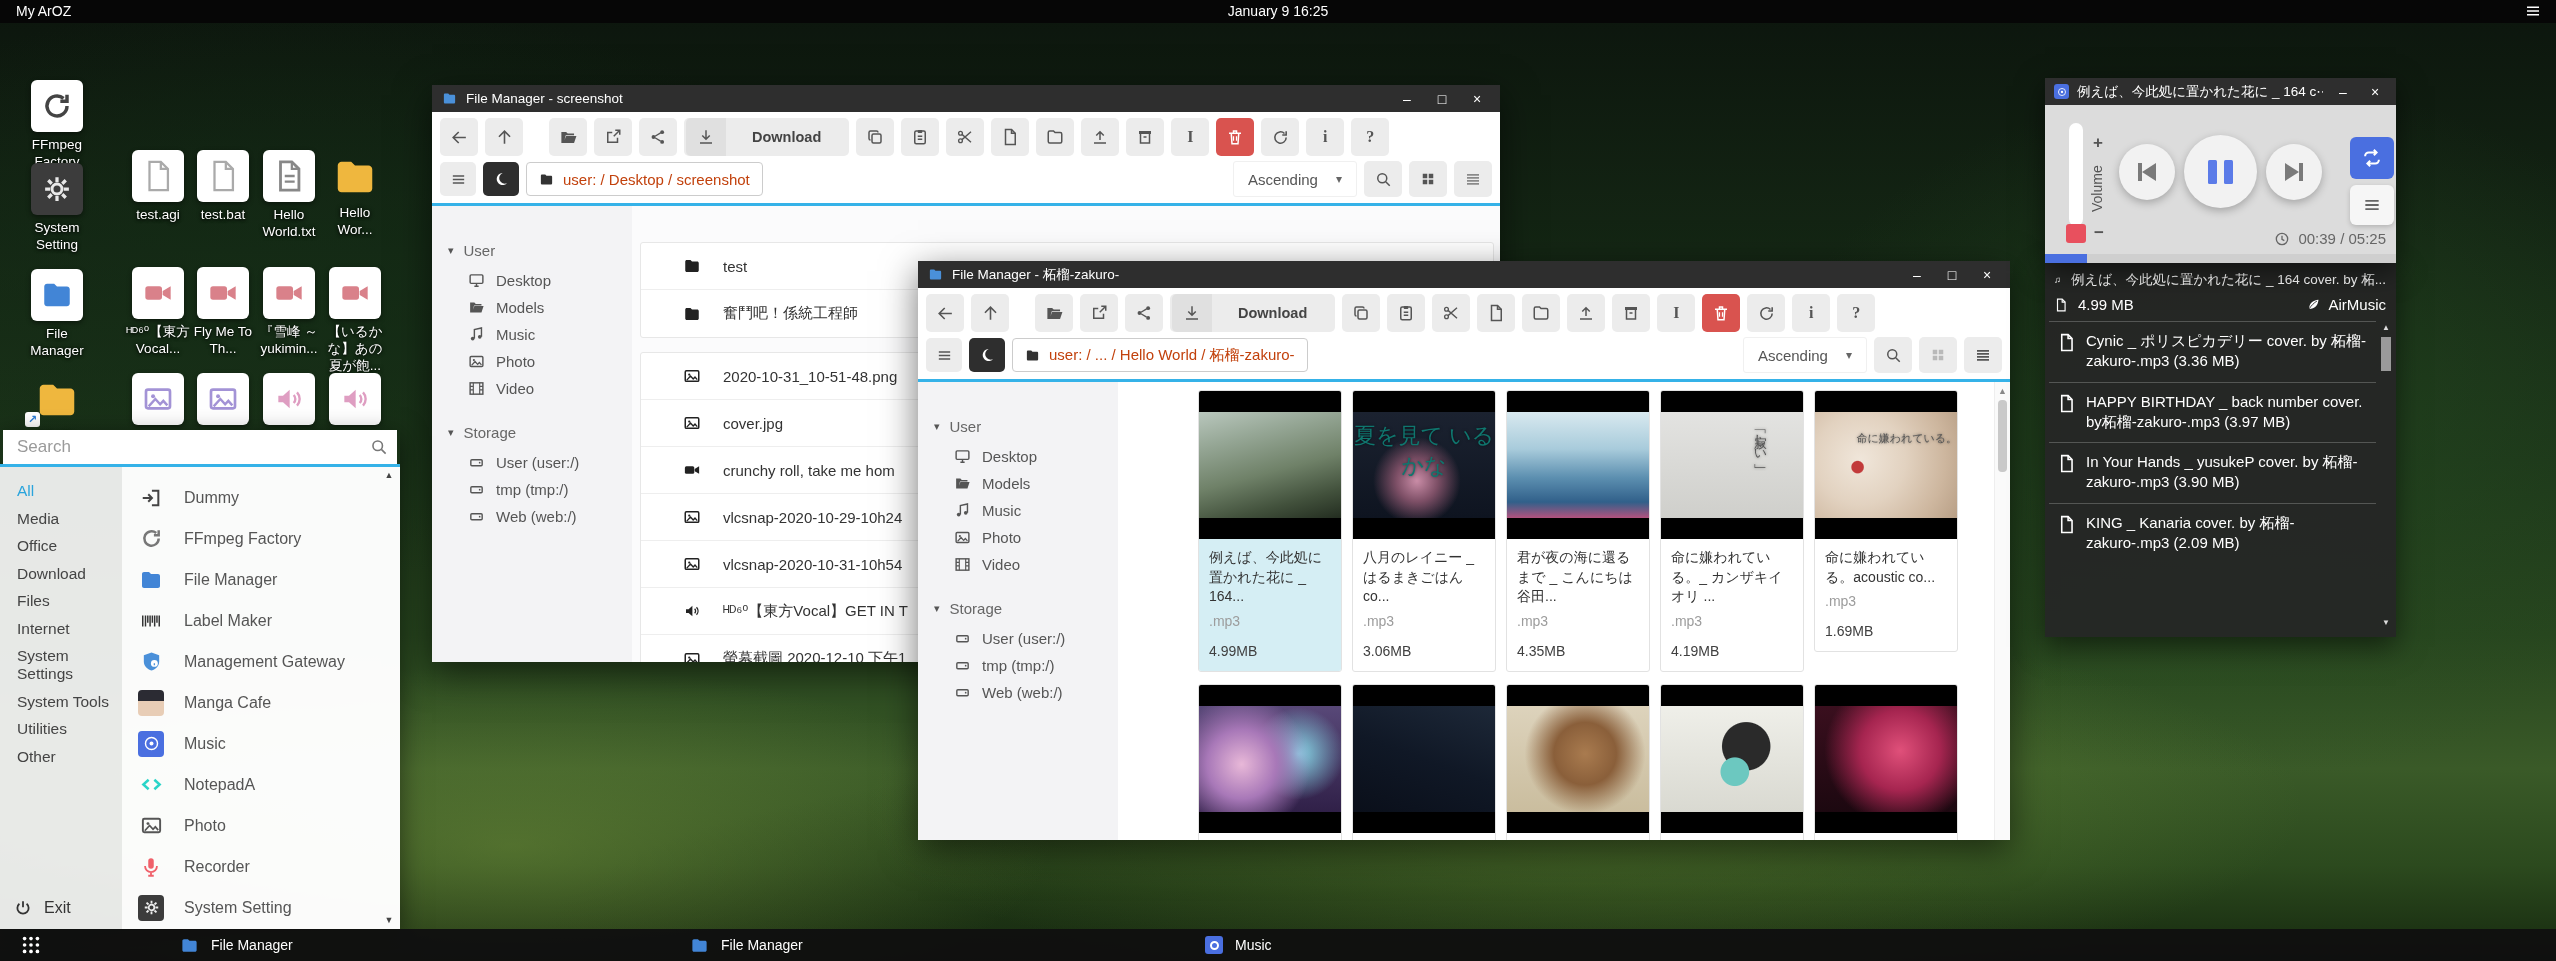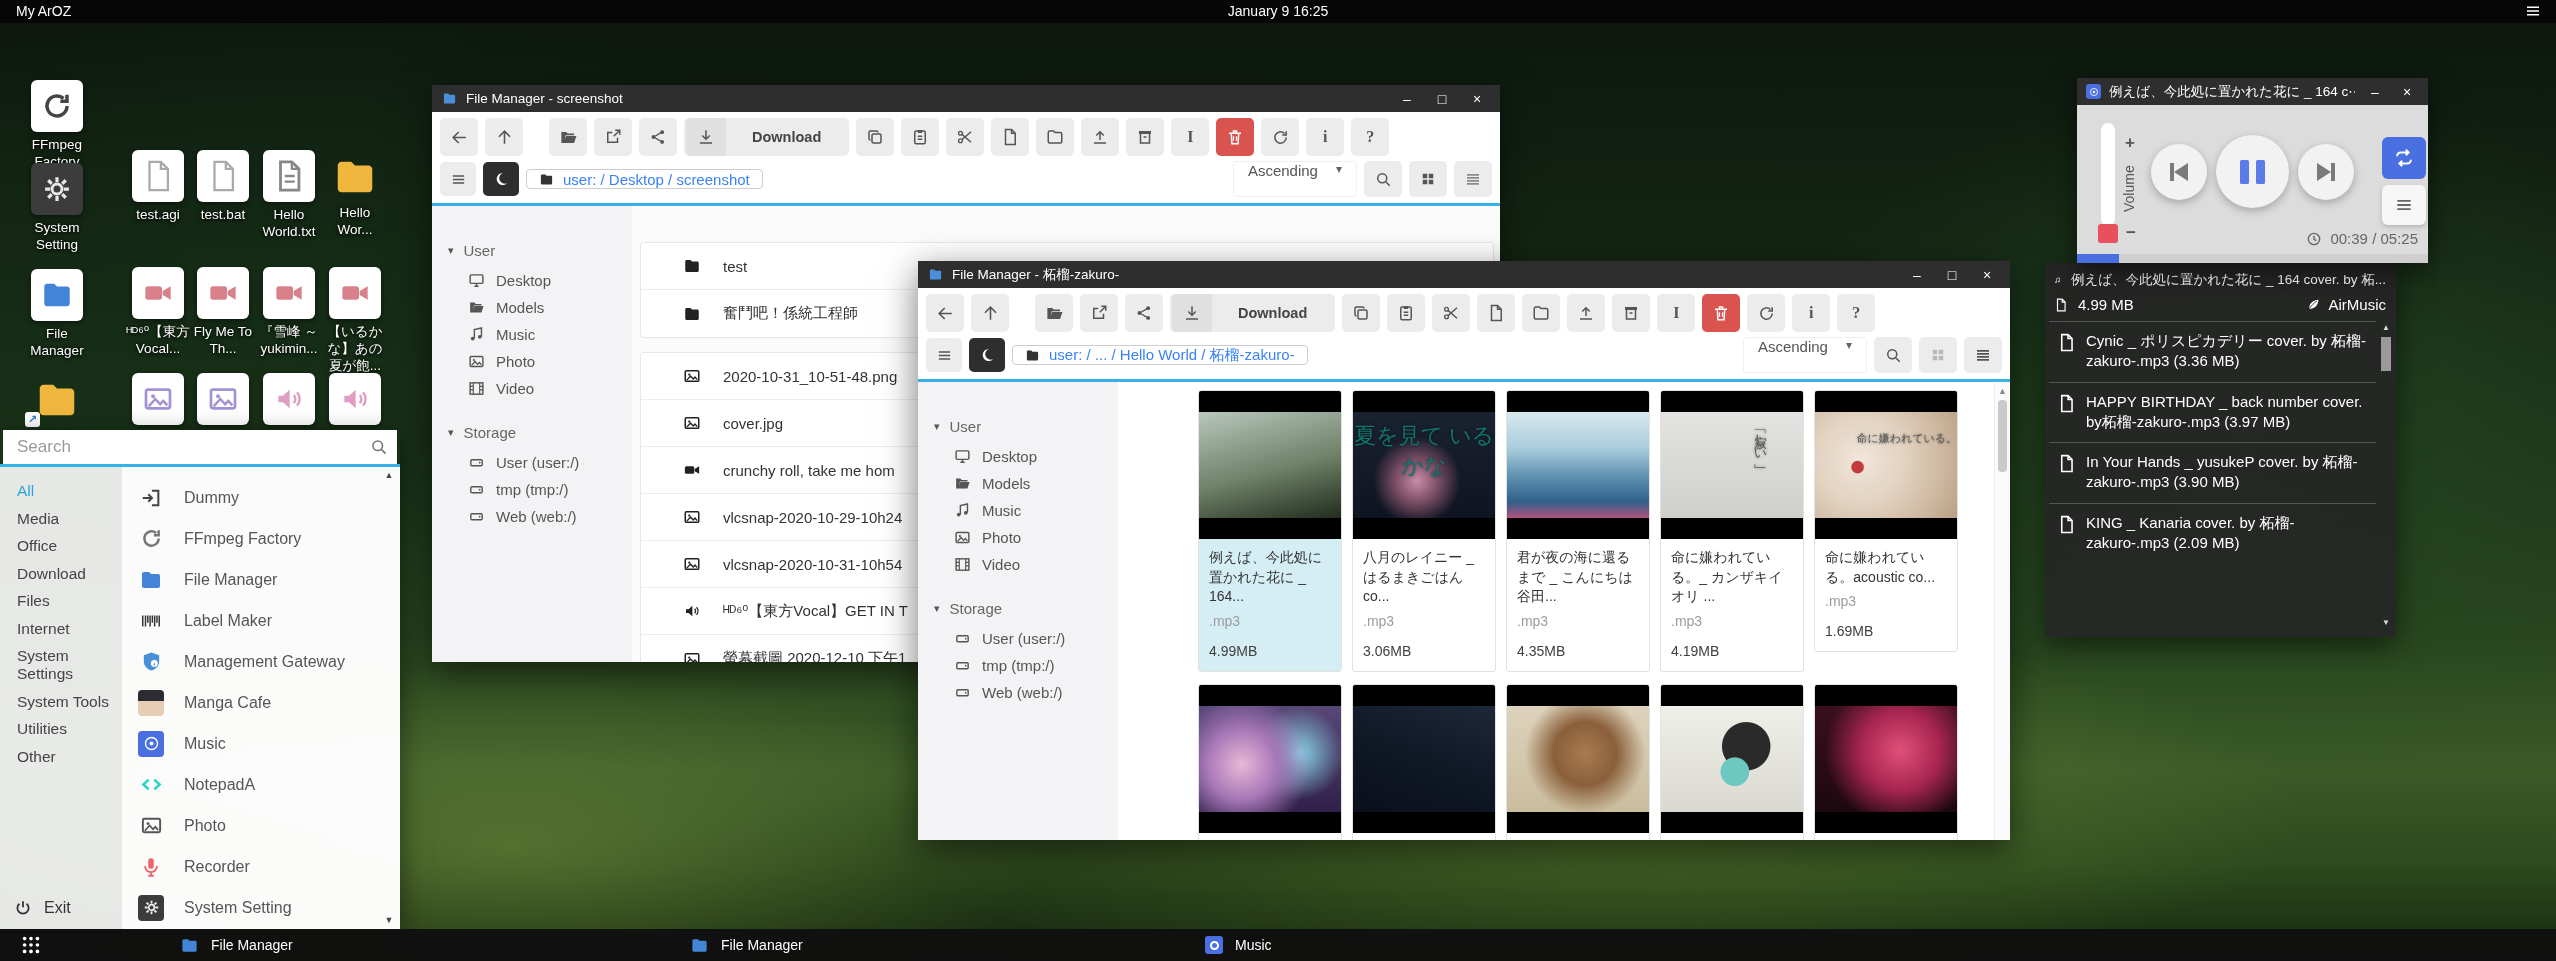--- a/index.html
+++ b/index.html
@@ -40,22 +40,22 @@
   .toolrow { position:absolute; left:8px; right:8px; top:32px; height:40px; display:flex; gap:7px; align-items:center; }
   .tbtn { height:38px; min-width:38px; background:#ececec; border-radius:5px; display:flex; align-items:center; justify-content:center; color:#555; cursor:pointer; }
   .tbtn.wide { padding:0 2px; }
   .tbtn.wide .dl-ic { background:#e0e0e0; border-radius:5px 0 0 5px; height:38px; width:40px; display:flex; align-items:center; justify-content:center; }
   .tbtn.wide .dl-lb { font-size:14.5px; font-weight:bold; color:#444; padding:0 26px; }
   .tbtn.danger { background:#d9534f; color:#fff; }
   .tbtn .glyph { font-size:16px; font-weight:bold; font-family:"Liberation Serif","DejaVu Serif",serif; }
   .gap12 { width:12px; }
   .addr-row { position:absolute; left:8px; right:8px; top:76px; height:36px; display:flex; gap:7px; align-items:center; }
   .tbtn.dark { background:#2e2e2e; color:#fff; }
-  .crumb { height:20px; background:#fff; border:1px solid #ccc; border-radius:4px; display:flex; align-items:center; gap:9px; padding:0 12px; font-size:15px; color:#3b82f6; }
-  .sort-box { margin-left:auto; height:36px; background:#fff; border:1px solid #f0f0f0; border-radius:3px; display:flex; gap:18px; padding:0 14px; font-size:15px; color:#555; cursor:pointer; }
+  .crumb { height:34px; background:#fff; border:1px solid #ccc; border-radius:4px; display:flex; align-items:center; gap:9px; padding:0 12px; font-size:15px; color:#c2410c; }
+  .sort-box { margin-left:auto; height:36px; background:#fff; border:1px solid #f0f0f0; border-radius:3px; display:flex; align-items:center; gap:18px; padding:0 14px; font-size:15px; color:#555; cursor:pointer; }
   .sort-box .caret { font-size:12px; color:#666; }
   .accent-line { position:absolute; left:0; right:0; top:118px; height:3px; background:#35b2e8; }
   .fm-body { position:absolute; left:0; right:0; top:121px; bottom:0; display:flex; overflow:hidden; }
   .fm-side { width:200px; background:#f3f3f5; padding:26px 0 0 14px; flex:none; overflow:hidden; }
   .side-sec { font-size:15px; color:#666; display:flex; align-items:center; gap:10px; margin:10px 0 8px 2px; cursor:pointer; }
   .side-item { font-size:15px; color:#555; display:flex; align-items:center; gap:11px; padding:5px 0 5px 22px; cursor:pointer; white-space:nowrap; }
   .side-item .ic { color:#555; }
   .fm-main { flex:1; position:relative; background:#fbfbfc; overflow:hidden; }
 
   
@@ -92,21 +92,21 @@
   .sm-cat.active { color:#2aa4dc; }
   #sm-exit { position:absolute; left:14px; bottom:12px; display:flex; align-items:center; gap:12px; font-size:16px; color:#333; cursor:pointer; }
   #sm-apps { position:absolute; left:122px; top:37px; right:0; bottom:0; background:rgba(255,255,255,.98); padding:10px 22px 0 16px; overflow:hidden; }
   .sm-app { height:41px; display:flex; align-items:center; gap:20px; cursor:pointer; }
   .sm-app .ai { width:26px; height:26px; flex:none; display:flex; align-items:center; justify-content:center; border-radius:4px; }
   .sm-app .al { font-size:16px; color:#555; }
   #sm-scroll { position:absolute; right:4px; top:40px; bottom:4px; width:14px; }
   #sm-scroll .arr { position:absolute; left:0; right:0; text-align:center; color:#444; font-size:9px; }
 
   
-  #mplayer { position:absolute; left:2045px; top:78px; width:351px; height:185px; z-index:30; box-shadow:0 8px 26px rgba(0,0,0,.55);margin-left:32px; }
+  #mplayer { position:absolute; left:2045px; top:78px; width:351px; height:185px; z-index:30; box-shadow:0 8px 26px rgba(0,0,0,.55); }
   #mplayer .titlebar { position:absolute; left:0; top:0; right:0; height:27px; background:#2e2e2e; color:#fff; display:flex; align-items:center; gap:8px; padding:0 9px; }
   #mplayer .t-text { font-size:13.5px; flex:1; white-space:nowrap; overflow:hidden; }
   #mplayer .wbtn { width:24px; text-align:center; font-size:14px; cursor:pointer; }
   #mp-body { position:absolute; left:0; top:27px; right:0; height:149px; background:#dcdcdc; }
   #vol-track { position:absolute; left:24px; top:18px; width:14px; height:103px; background:#fff; border-radius:7px; }
   #vol-thumb { position:absolute; left:21px; top:119px; width:20px; height:19px; background:#e8505e; border-radius:3px; cursor:pointer; }
   #vol-plus { position:absolute; left:48px; top:28px; color:#555; font-size:17px; font-weight:bold; }
   #vol-label { position:absolute; left:44px; top:48px; color:#555; font-size:14px; writing-mode:vertical-rl; transform:rotate(180deg); height:72px; text-align:center; }
   #vol-minus { position:absolute; left:49px; top:118px; color:#555; font-size:17px; font-weight:bold; }
   .mp-circle { position:absolute; background:#f2f2f2; border-radius:50%; box-shadow:0 3px 8px rgba(0,0,0,.25); display:flex; align-items:center; justify-content:center; cursor:pointer; }

